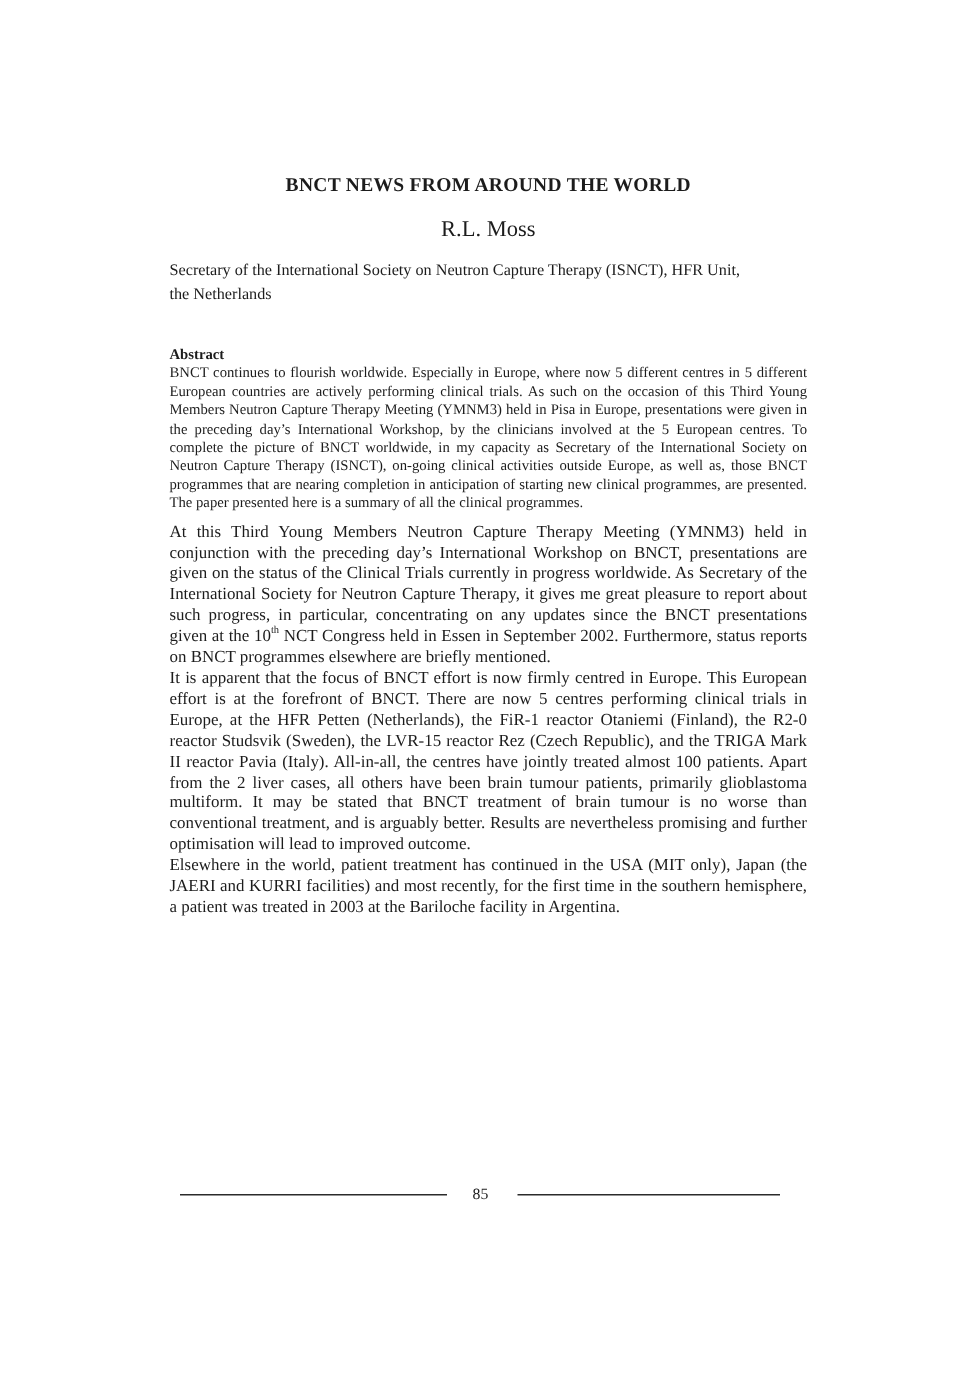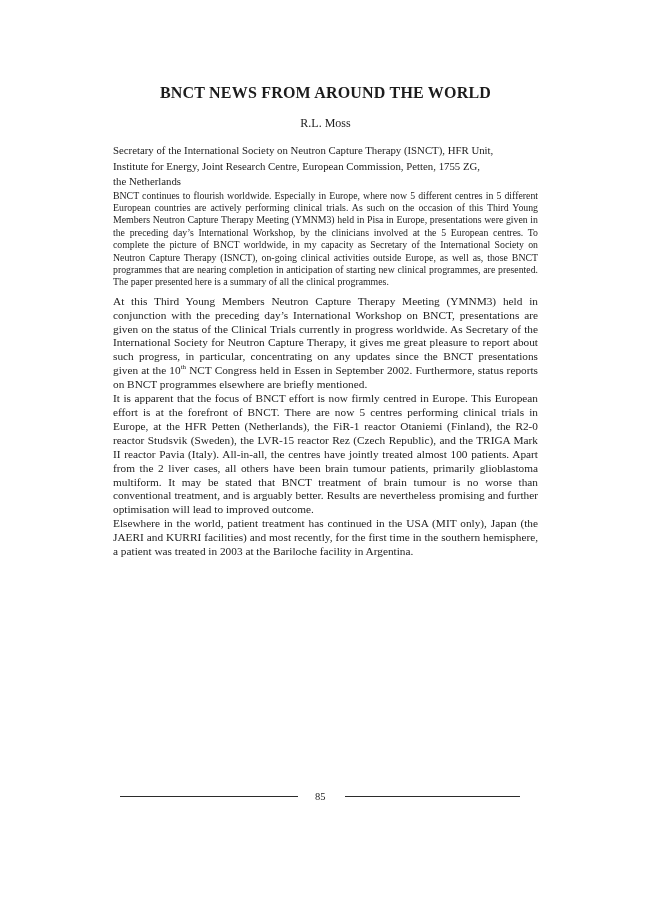--- a/index.html
+++ b/index.html
@@ -16,30 +16,30 @@
     color: #1c1c1c;
     overflow: hidden;
   }
   .content {
     position: absolute;
     left: 113px;
     top: 0;
     width: 425px;
   }
   .paper-title {
-    margin-top: 86px;
-    font-size: 16px;
+    margin-top: 116px;
+    font-size: 13px;
     font-weight: bold;
     text-align: center;
     letter-spacing: 0.2px;
     line-height: 14px;
   }
   .author {
     margin-top: 17px;
-    font-size: 12px;
+    font-size: 15px;
     text-align: center;
     line-height: 13px;
   }
   .affiliation {
     margin-top: 13px;
     font-size: 10.8px;
     text-align: left;
     line-height: 15.5px;
   }
   .abstract-heading {
@@ -100,24 +100,24 @@
 
 <div class="page">
   <div class="content">
 
     <div class="paper-title">BNCT NEWS FROM AROUND THE WORLD</div>
 
     <div class="author">R.L. Moss</div>
 
     <div class="affiliation">
       <div>Secretary of the International Society on Neutron Capture Therapy (ISNCT), HFR Unit,</div>
-      <div>Institute for Energy, Joint Research Centre, European Commission, Petten, 1755 ZG,</div>
       <div>the Netherlands</div>
     </div>
 
+    <div class="abstract-heading">Abstract</div>
 
     <div class="abstract-body">BNCT continues to flourish worldwide. Especially in Europe, where now 5 different centres in 5 different European countries are actively performing clinical trials. As such on the occasion of this Third Young Members Neutron Capture Therapy Meeting (YMNM3) held in Pisa in Europe, presentations were given in the preceding day’s International Workshop, by the clinicians involved at the 5 European centres. To complete the picture of BNCT worldwide, in my capacity as Secretary of the International Society on Neutron Capture Therapy (ISNCT), on-going clinical activities outside Europe, as well as, those BNCT programmes that are nearing completion in anticipation of starting new clinical programmes, are presented. The paper presented here is a summary of all the clinical programmes.</div>
 
 
     <p class="body-para first"><span>At this Third Young Members Neutron Capture Therapy Meeting (YMNM3) held in conjunction with the preceding day’s International Workshop on BNCT, presentations are given on the status of the Clinical Trials currently in progress worldwide. As Secretary of the International Society for Neutron Capture Therapy, it gives me great pleasure to report about such progress, in particular, concentrating on any updates since the BNCT presentations given at the 10</span><span class="sup">th</span><span> NCT Congress held in Essen in September 2002. Furthermore, status reports on BNCT programmes elsewhere are briefly mentioned.</span></p>
 
     <p class="body-para">It is apparent that the focus of BNCT effort is now firmly centred in Europe. This European effort is at the forefront of BNCT. There are now 5 centres performing clinical trials in Europe, at the HFR Petten (Netherlands), the FiR-1 reactor Otaniemi (Finland), the R2-0 reactor Studsvik (Sweden), the LVR-15 reactor Rez (Czech Republic), and the TRIGA Mark II reactor Pavia (Italy). All-in-all, the centres have jointly treated almost 100 patients. Apart from the 2 liver cases, all others have been brain tumour patients, primarily glioblastoma multiform. It may be stated that BNCT treatment of brain tumour is no worse than conventional treatment, and is arguably better. Results are nevertheless promising and further optimisation will lead to improved outcome.</p>
 
     <p class="body-para">Elsewhere in the world, patient treatment has continued in the USA (MIT only), Japan (the JAERI and KURRI facilities) and most recently, for the first time in the southern hemisphere, a patient was treated in 2003 at the Bariloche facility in Argentina.</p>
 

